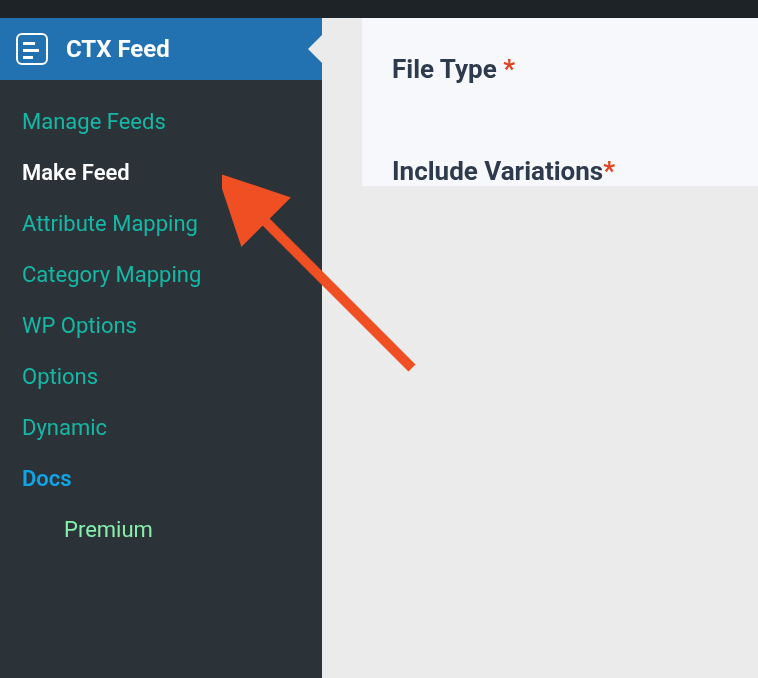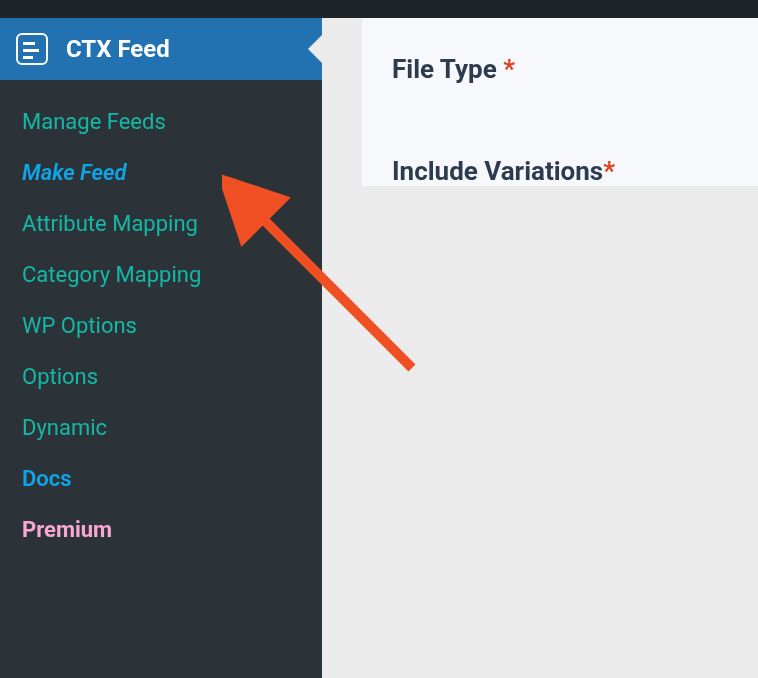--- a/index.html
+++ b/index.html
@@ -88,31 +88,31 @@
       padding: 16px 0;
     }
     .sidebar-item {
       padding: 13px 22px;
       color: #14b8a6;
       font-size: 22px;
       font-weight: 400;
       cursor: pointer;
     }
     .sidebar-item.active {
-      color: #0ea5e9;
+      color: #ffffff;
       font-weight: 600;
-      font-style: italic;
     }
     .sidebar-item.docs {
       color: #0ea5e9;
       font-weight: 600;
     }
     .sidebar-item.premium {
-      color: #f9a8d4;
-      font-weight: 700;
+      color: #86efac;
+      font-weight: 400;
+      margin-left: 42px;
     }
     .content {
       flex: 1;
       background: #ebebeb;
       position: relative;
     }
     .content-panel {
       background: #f7f8fb;
       margin-left: 40px;
       padding: 36px 30px 46px 30px;

